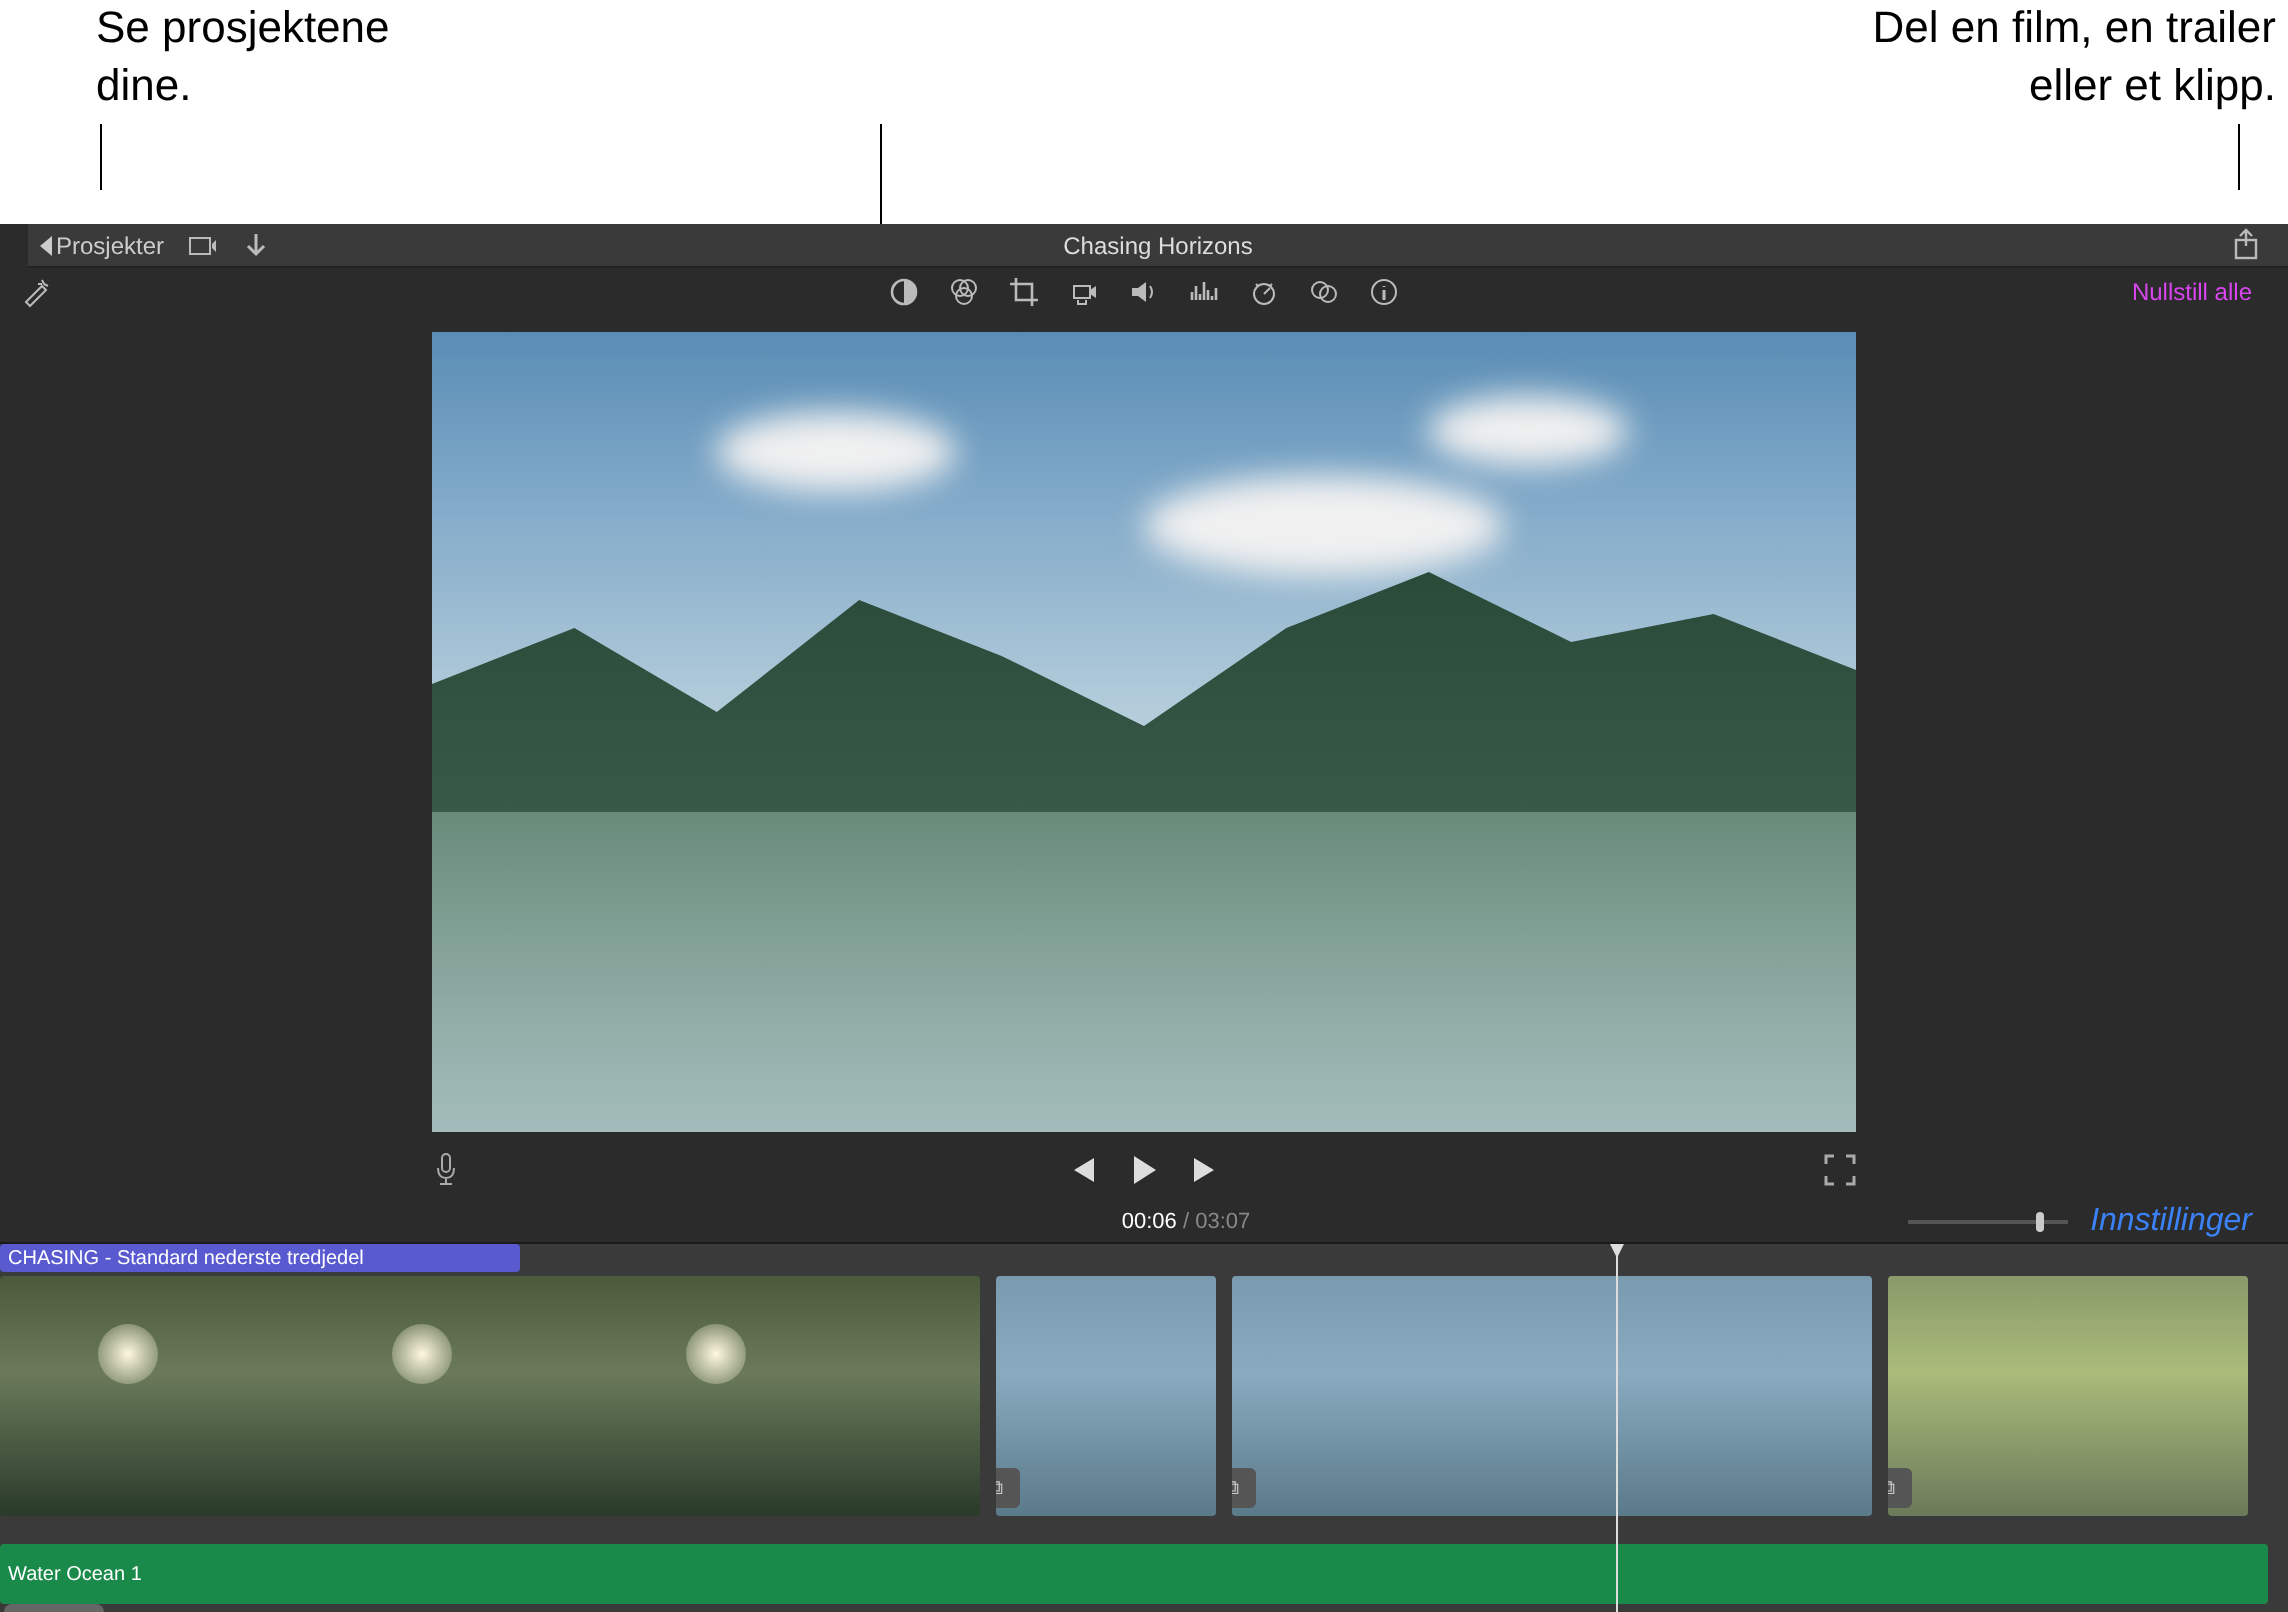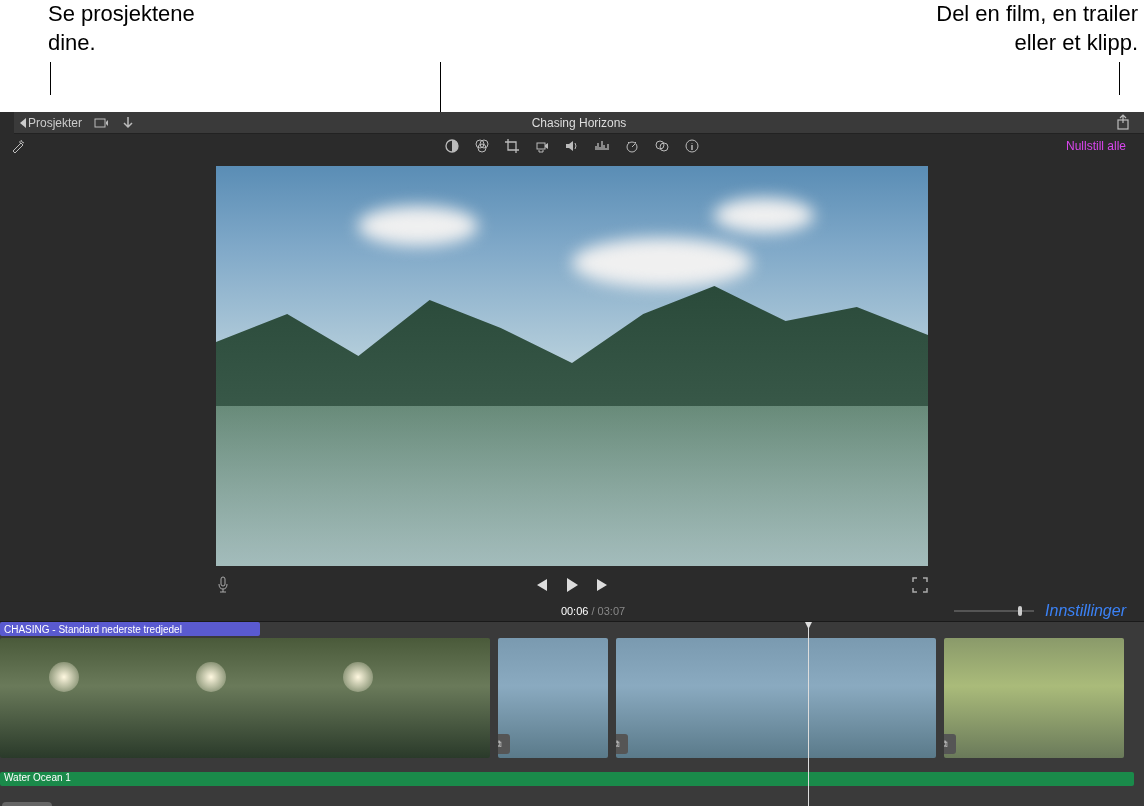--- a/index.html
+++ b/index.html
@@ -49,21 +49,21 @@
 .timeline { position: relative; background: #3a3a3a; height: 190px; overflow: hidden; }
 .title-clip { position: absolute; top: 0; left: 0; width: 260px; height: 14px; background: #5a5ad0; color: #fff; font-size: 10px; padding-left: 4px; display: flex; align-items: center; border-radius: 2px; }
 .video-track { position: absolute; top: 16px; left: 0; right: 0; height: 120px; display: flex; }
 .clip { height: 100%; position: relative; margin-right: 8px; overflow: hidden; border-radius: 2px; }
 .clip-1 { width: 490px; background: linear-gradient(to bottom, #4a5a3a 0%, #6a7a5a 40%, #2a3a2a 100%); }
 .clip-2 { width: 110px; background: linear-gradient(to bottom, #7a9ab0 0%, #8aaaC0 40%, #5a7a8a 100%); }
 .clip-3 { width: 320px; background: linear-gradient(to bottom, #7a9ab0 0%, #8aaaC0 40%, #5a7a8a 100%); }
 .clip-4 { width: 180px; background: linear-gradient(to bottom, #8a9a6a 0%, #aabb7a 40%, #6a7a5a 100%); }
 .clip-sunset { position: absolute; top: 20%; left: 40%; width: 30px; height: 30px; background: radial-gradient(circle, #fff8e0, transparent); border-radius: 50%; }
 .transition { position: absolute; bottom: 4px; left: -12px; width: 24px; height: 20px; background: #555; border-radius: 3px; display: flex; align-items: center; justify-content: center; color: #ccc; font-size: 10px; }
-.audio-track { position: absolute; top: 150px; left: 0; right: 10px; height: 14px; background: #1a8a4a; color: #fff; font-size: 10px; padding-left: 4px; display: flex; align-items: flex-start; border-radius: 2px; }
+.audio-track { position: absolute; top: 150px; left: 0; right: 10px; height: 30px; background: #1a8a4a; color: #fff; font-size: 10px; padding-left: 4px; display: flex; align-items: center; border-radius: 2px; }
 .playhead { position: absolute; top: 0; bottom: 0; width: 1px; background: #ddd; left: 808px; }
 .playhead-head { position: absolute; top: -2px; left: -4px; width: 9px; height: 9px; background: #ddd; clip-path: polygon(0 0, 100% 0, 50% 100%); }
 .scrollbar { position: absolute; bottom: 2px; left: 2px; width: 50px; height: 8px; background: #666; border-radius: 4px; }
 
 svg { display: block; }
 </style>
 </head>
 <body>
 
 <div class="callouts">

